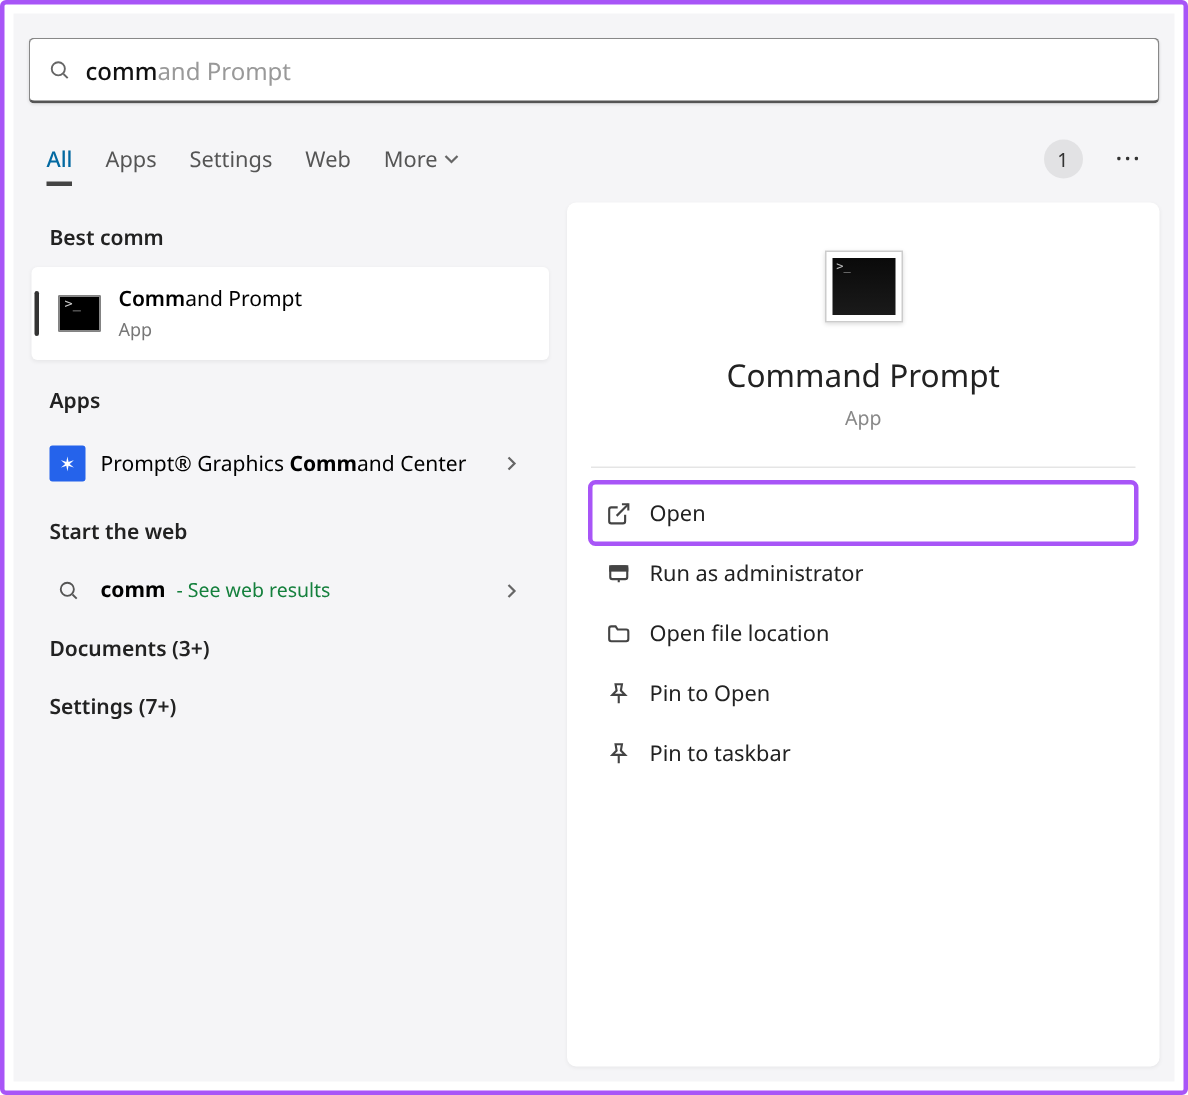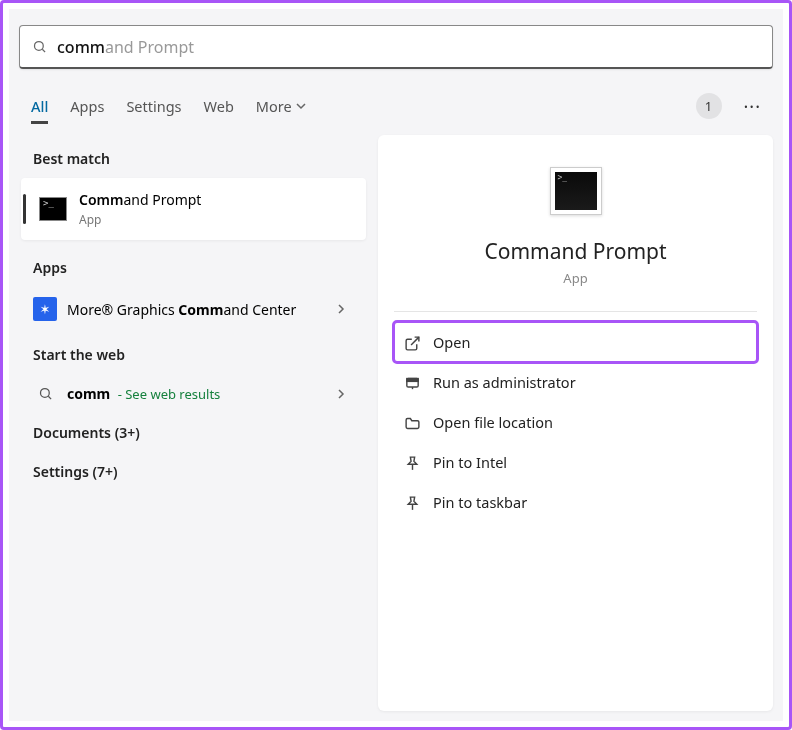--- a/index.html
+++ b/index.html
@@ -140,21 +140,21 @@
   .preview-icon {
     width: 42px; height: 38px; background: linear-gradient(#0a0a0a, #1a1a1a);
     position: relative;
   }
   .preview-icon::after { content: ">_"; color: #bbb; font-size: 8px; position: absolute; top: 1px; left: 3px; font-family: monospace; }
   .preview-title { align-self: center; font-size: 21px; margin-top: 22px; color: #222; }
   .preview-sub { align-self: center; font-size: 13px; color: #888; margin-top: 4px; margin-bottom: 24px; }
   .divider { height: 1px; background: #e5e5e5; margin: 0 0 10px 0; }
 
   .action-row {
-    display: flex; align-items: flex-end;
+    display: flex; align-items: center;
     padding: 10px 10px;
     font-size: 14.5px;
     color: #222;
     cursor: pointer;
     gap: 12px;
     border-radius: 3px;
   }
   .action-row.highlight {
     outline: 3px solid #a855f7;
     outline-offset: -1px;
@@ -192,36 +192,36 @@
         </svg>
     </div>
     <div class="spacer"></div>
     <div class="badge">1</div>
     <div class="more-dots">···</div>
   </div>
 
   <div class="content">
     <div class="left-col">
 
-      <div class="section-header">Best match</div>
+      <div class="section-header">Best comm</div>
       <div class="best-row">
         <div class="best-icon"></div>
         <div>
           <div class="best-title">
             <b>Comm</b><span>and Prompt</span>
           </div>
           <div class="best-sub">App</div>
         </div>
       </div>
 
       <div class="section-header">Apps</div>
       <div class="app-row">
         <div class="app-icon">✶</div>
         <div>
-          <span>More® Graphics </span><b>Comm</b><span>and Center</span>
+          <span>Prompt® Graphics </span><b>Comm</b><span>and Center</span>
         </div>
         <svg class="chev" viewBox="0 0 10 10" fill="none" stroke="currentColor" stroke-width="1.5">
             <path d="M3 1l4 4-4 4"></path>
           </svg>
       </div>
 
       <div class="section-header">Start the web</div>
       <div class="web-row">
         <div class="web-icon">
           <svg viewBox="0 0 24 24" width="15" height="15" fill="none" stroke="#555" stroke-width="2">
@@ -269,21 +269,21 @@
         <svg viewBox="0 0 24 24" fill="none" stroke="#444" stroke-width="2">
           <path d="M3 7a2 2 0 0 1 2-2h4l2 3h8a2 2 0 0 1 2 2v7a2 2 0 0 1-2 2H5a2 2 0 0 1-2-2z"></path>
         </svg>
         <span>Open file location</span>
       </div>
       <div class="action-row">
         <svg viewBox="0 0 24 24" fill="none" stroke="#444" stroke-width="2">
           <path d="M9 3h6l-1 6 4 4H6l4-4-1-6z"></path>
             <line x1="12" y1="13" x2="12" y2="21"></line>
         </svg>
-        <span>Pin to Intel</span>
+        <span>Pin to Open</span>
       </div>
       <div class="action-row">
         <svg viewBox="0 0 24 24" fill="none" stroke="#444" stroke-width="2">
           <path d="M9 3h6l-1 6 4 4H6l4-4-1-6z"></path>
             <line x1="12" y1="13" x2="12" y2="21"></line>
         </svg>
         <span>Pin to taskbar</span>
       </div>
     </div>
   </div>

